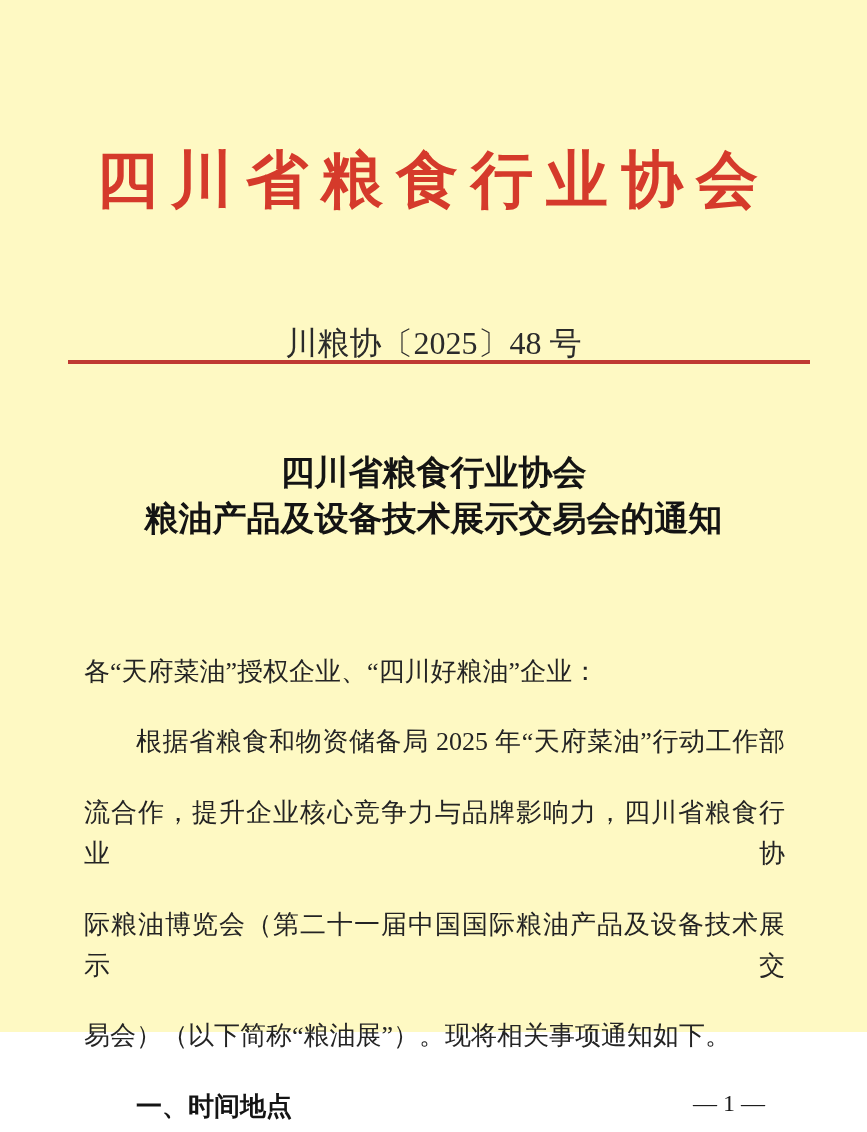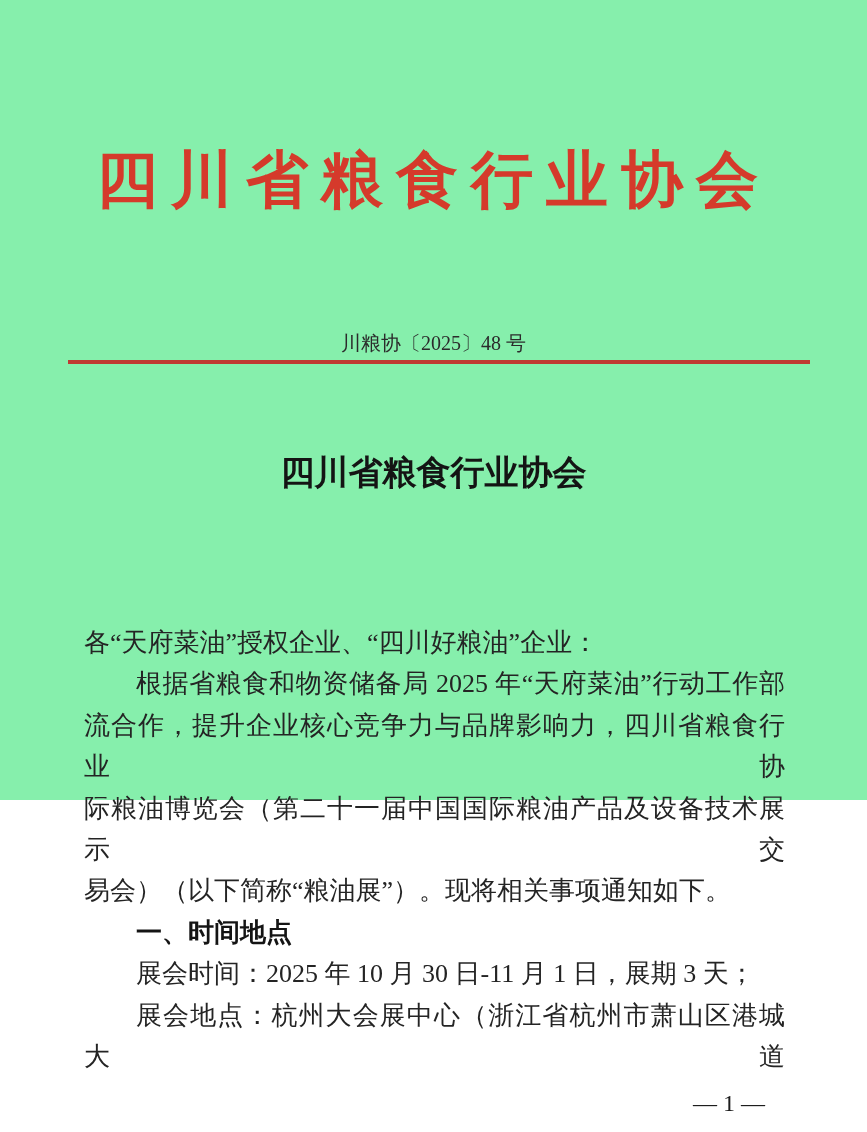--- a/index.html
+++ b/index.html
@@ -10,43 +10,43 @@
     width: 867px;
     height: 1132px;
     background: #ffffff;
     font-family: "Liberation Serif", "DejaVu Serif", serif;
     color: #262626;
     overflow: hidden;
   }
   .page {
     position: relative;
     width: 867px;
-    height: 800px;
-    background: #86efac;
+    height: 1032px;
+    background: #fef9c3;
   }
   .masthead {
     position: absolute;
     top: 132px;
     left: 0;
     width: 100%;
     text-align: center;
     font-size: 62px;
     font-weight: bold;
     letter-spacing: 13px;
     line-height: 96px;
     color: var(--header_red, #d53a2b);
     white-space: nowrap;
   }
   .doc-number {
     position: absolute;
     top: 328px;
     left: 0;
     width: 100%;
     text-align: center;
-    font-size: 20px;
+    font-size: 32px;
     line-height: 30px;
     color: #2b2b2b;
     white-space: nowrap;
   }
   .red-divider {
     position: absolute;
     top: 360px;
     left: 68px;
     width: 742px;
     height: 4px;
@@ -70,20 +70,21 @@
     position: absolute;
     top: 622px;
     left: 84px;
     width: 701px;
     font-size: 26px;
     line-height: 41.4px;
     color: #242424;
   }
   .body-line {
     min-height: 41.4px;
+    margin-top: 29px;
   }
   .body-line.indent {
     text-indent: 52px;
   }
   .body-line.fill {
     text-align: justify;
     text-align-last: justify;
   }
   .body-line.heading {
     font-family: "Liberation Sans", "DejaVu Sans", sans-serif;
@@ -106,20 +107,21 @@
 <div class="page">
 
   <div class="masthead">四川省粮食行业协会</div>
 
   <div class="doc-number">川粮协〔2025〕48 号</div>
 
   <div class="red-divider"></div>
 
   <div class="title-block">
     <div class="title-line">四川省粮食行业协会</div>
+    <div class="title-line">粮油产品及设备技术展示交易会的通知</div>
   </div>
 
   <div class="body-block">
     <div class="body-line">各“天府菜油”授权企业、“四川好粮油”企业：</div>
     <div class="body-line indent fill">根据省粮食和物资储备局 2025 年“天府菜油”行动工作部</div>
     <div class="body-line fill">流合作，提升企业核心竞争力与品牌影响力，四川省粮食行业协</div>
     <div class="body-line fill">际粮油博览会（第二十一届中国国际粮油产品及设备技术展示交</div>
     <div class="body-line">易会）（以下简称“粮油展”）。现将相关事项通知如下。</div>
     <div class="body-line indent heading">一、时间地点</div>
     <div class="body-line indent">展会时间：2025 年 10 月 30 日-11 月 1 日，展期 3 天；</div>

